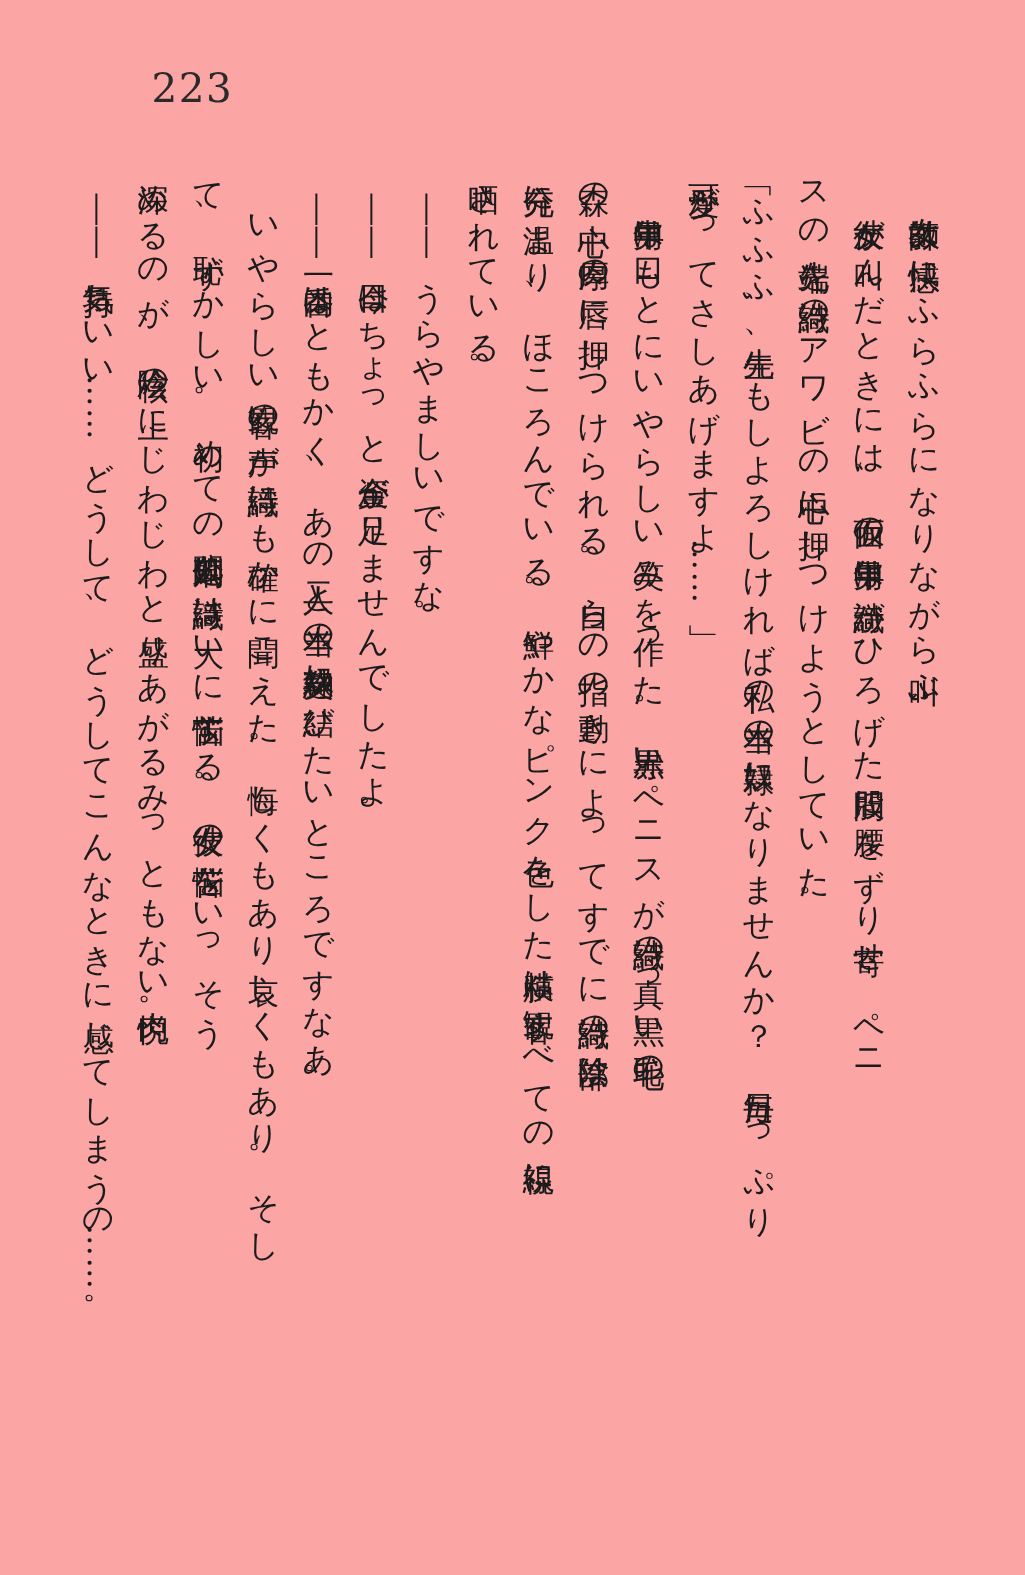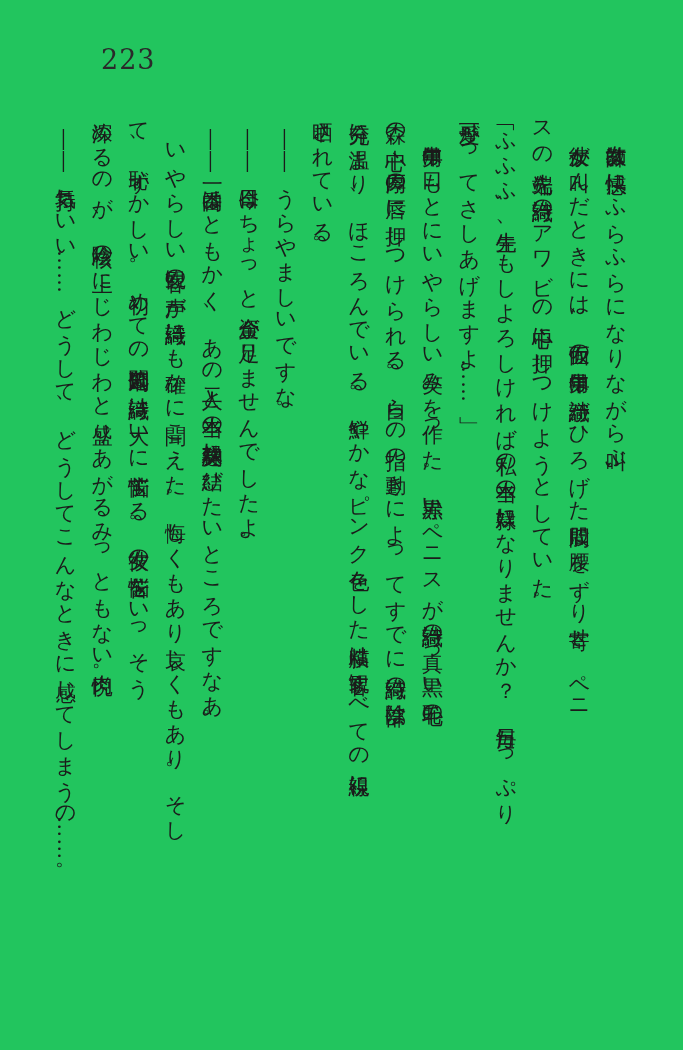--- a/index.html
+++ b/index.html
@@ -9,21 +9,21 @@
   body {
     width: 683px;
     height: 1050px;
     background: #f4f4f2;
     font-family: "DejaVu Serif", "Liberation Serif", serif;
   }
   .page {
     position: relative;
     width: 683px;
     height: 1050px;
-    background: #22c55e;
+    background: #fca5a5;
     overflow: hidden;
   }
   .page-number {
     position: absolute;
     left: 101px;
     top: 44px;
     font-size: 27px;
     letter-spacing: 1px;
     color: #2a2a2a;
   }

